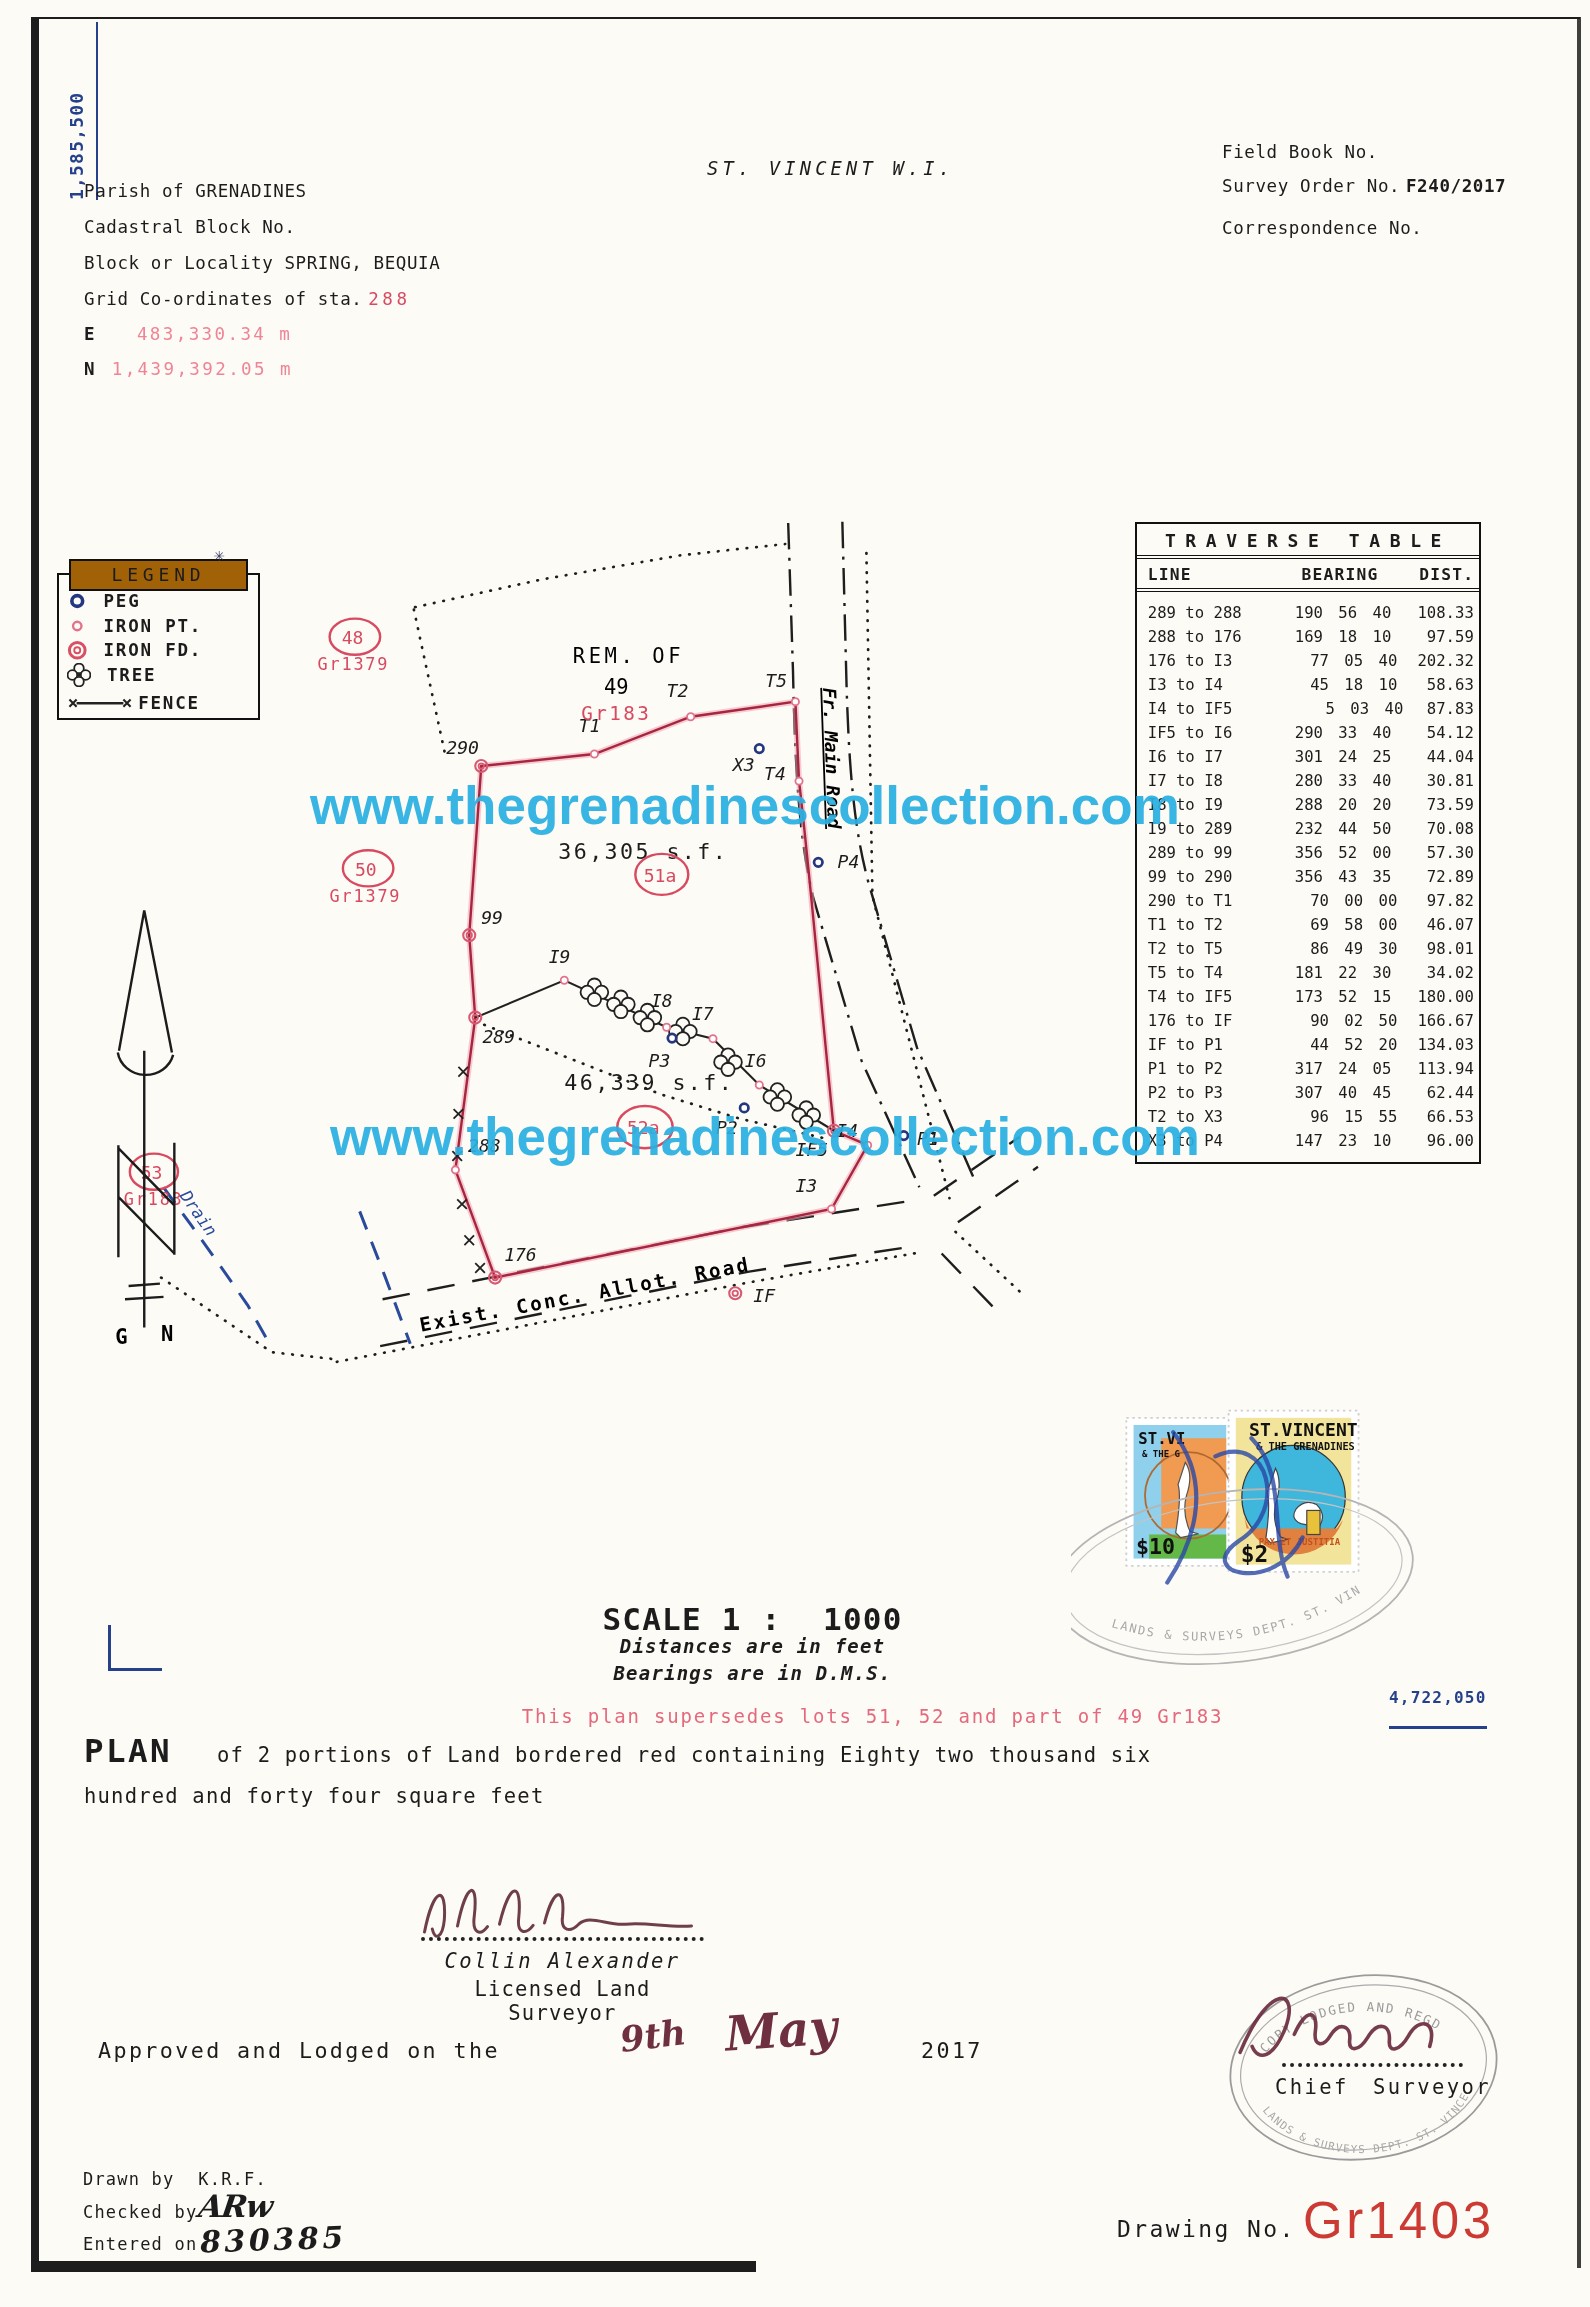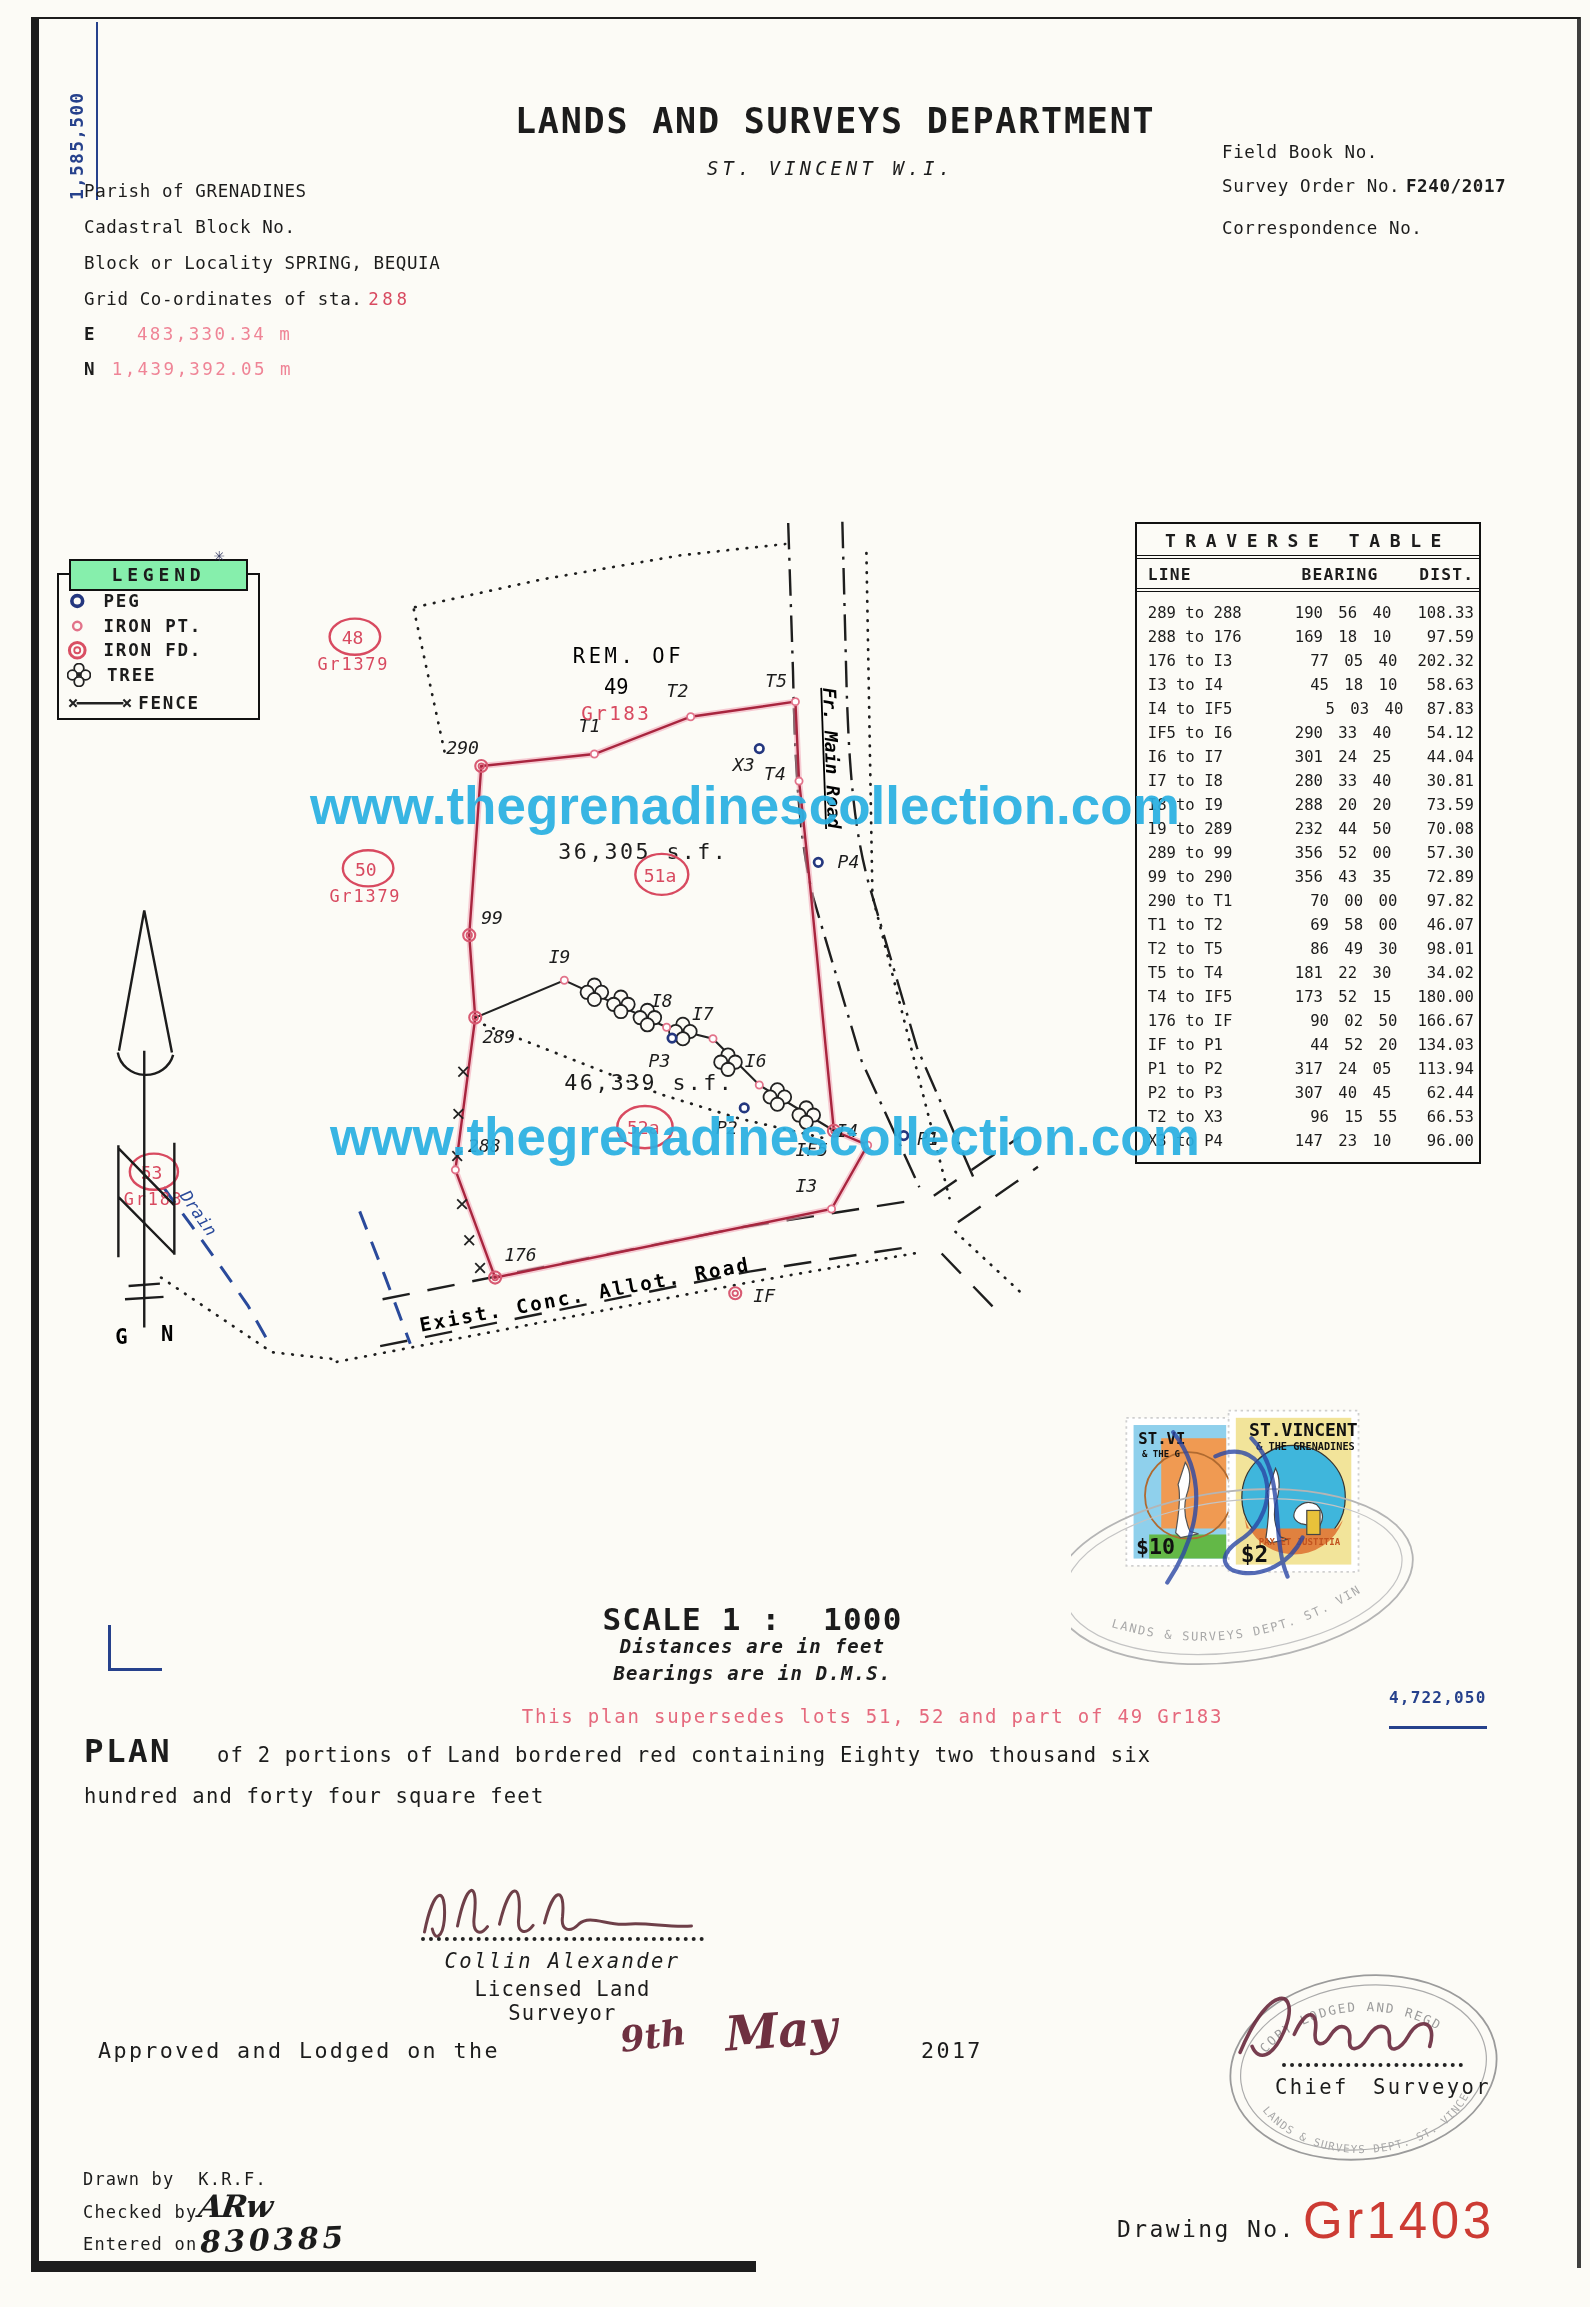--- a/index.html
+++ b/index.html
@@ -10,22 +10,22 @@
   .edge{background:#1d1d1d;}
   
   .title{font-size:35px;font-weight:bold;letter-spacing:1.8px;white-space:nowrap;}
   .subtitle{font-size:18.7px;font-style:italic;letter-spacing:4.2px;white-space:nowrap;}
   .hline{font-size:17.5px;letter-spacing:0.6px;white-space:pre;}
   .gridlabel{color:#26418c;font-weight:bold;font-size:18px;letter-spacing:1.2px;}
   .red{color:#d84a60;}
   .pink{color:#ef8496;}
   
   #legend{left:57px;top:573px;width:199px;height:143px;border:2.4px solid #111;}
-  #legend-title{left:69px;top:559px;width:175px;height:28px;border:2.4px solid #111;background:#86efac;
-    text-align:center;font-size:18px;font-weight:bold;letter-spacing:4.8px;line-height:28px;}
+  #legend-title{left:69px;top:559px;width:175px;height:28px;border:2.4px solid #111;background:#a16207;
+    text-align:center;font-size:18px;font-weight:normal;letter-spacing:4.8px;line-height:28px;}
   .leg-row{position:absolute;left:8.4px;display:flex;align-items:center;height:24px;}
   .leg-label{font-size:17.5px;font-weight:bold;letter-spacing:1.8px;margin-left:15.6px;}
   
   #ttable{left:1135px;top:522px;width:342px;border:2.4px solid #111;background:rgba(252,251,246,.6);}
   #tt-title{text-align:center;font-size:18px;font-weight:bold;letter-spacing:9.6px;
     padding:6px 0 3.6px 0;border-bottom:4.2px double #111;}
   #tt-head{display:flex;font-size:16.3px;font-weight:bold;letter-spacing:1.2px;
     padding:6px 0 4.8px 0;border-bottom:4.2px double #111;}
   .tt-row{display:flex;height:24px;align-items:center;font-size:15.6px;white-space:pre;}
   .tt-cell{white-space:pre;}
@@ -70,21 +70,20 @@
 <div id="page">
 
   <div class="abs edge" style="left:31px;top:18px;width:8.4px;height:2249px;"></div>
   <div class="abs edge" style="left:31px;top:17px;width:1549px;height:2.4px;"></div>
   <div class="abs edge" style="left:1577px;top:17px;width:3.6px;height:2251px;opacity:.85;"></div>
   <div class="abs edge" style="left:31px;top:2261px;width:725px;height:10.8px;"></div>
 
   <div class="abs" style="left:96px;top:21.7px;width:2.4px;height:178px;background:#26418c;"></div>
   <div class="abs gridlabel" style="left:66px;top:200px;transform-origin:0 0;transform:rotate(-90deg);width:181px;">1,585,500</div>
 
-  <div class="abs title" style="left:515px;top:101px;">LANDS AND SURVEYS DEPARTMENT</div>
   <div class="abs subtitle" style="left:707px;top:158px;">ST. VINCENT W.I.</div>
   <div class="abs hline" style="left:1222px;top:142px;">Field Book No.</div>
   <div class="abs" style="left:1222px;top:176px;">
     <span class="hline">Survey Order No.</span>
     <span class="hline" style="font-weight:bold;">F240/2017</span>
   </div>
   <div class="abs hline" style="left:1222px;top:218px;">Correspondence No.</div>
 
   <div class="abs hline" style="left:84px;top:181px;">Parish of GRENADINES</div>
   <div class="abs hline" style="left:84px;top:217px;">Cadastral Block No.</div>

